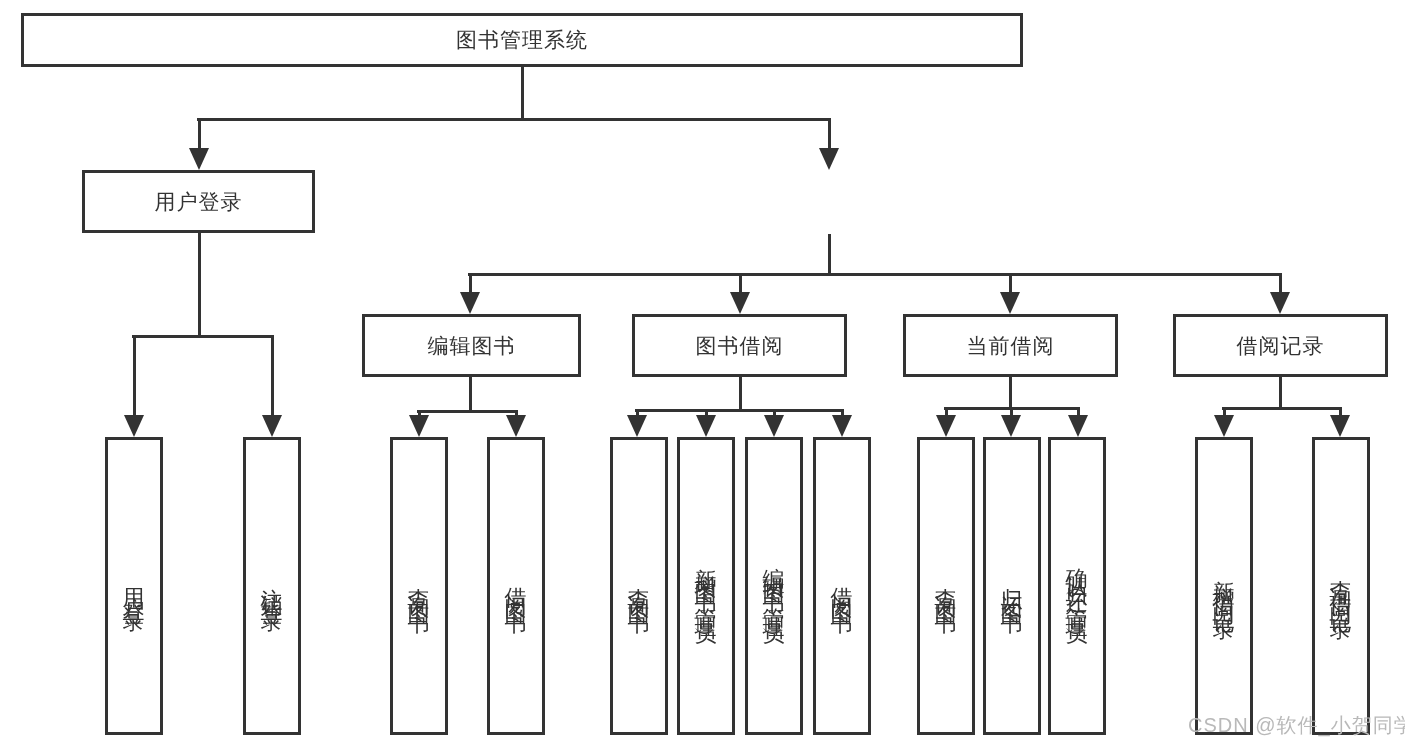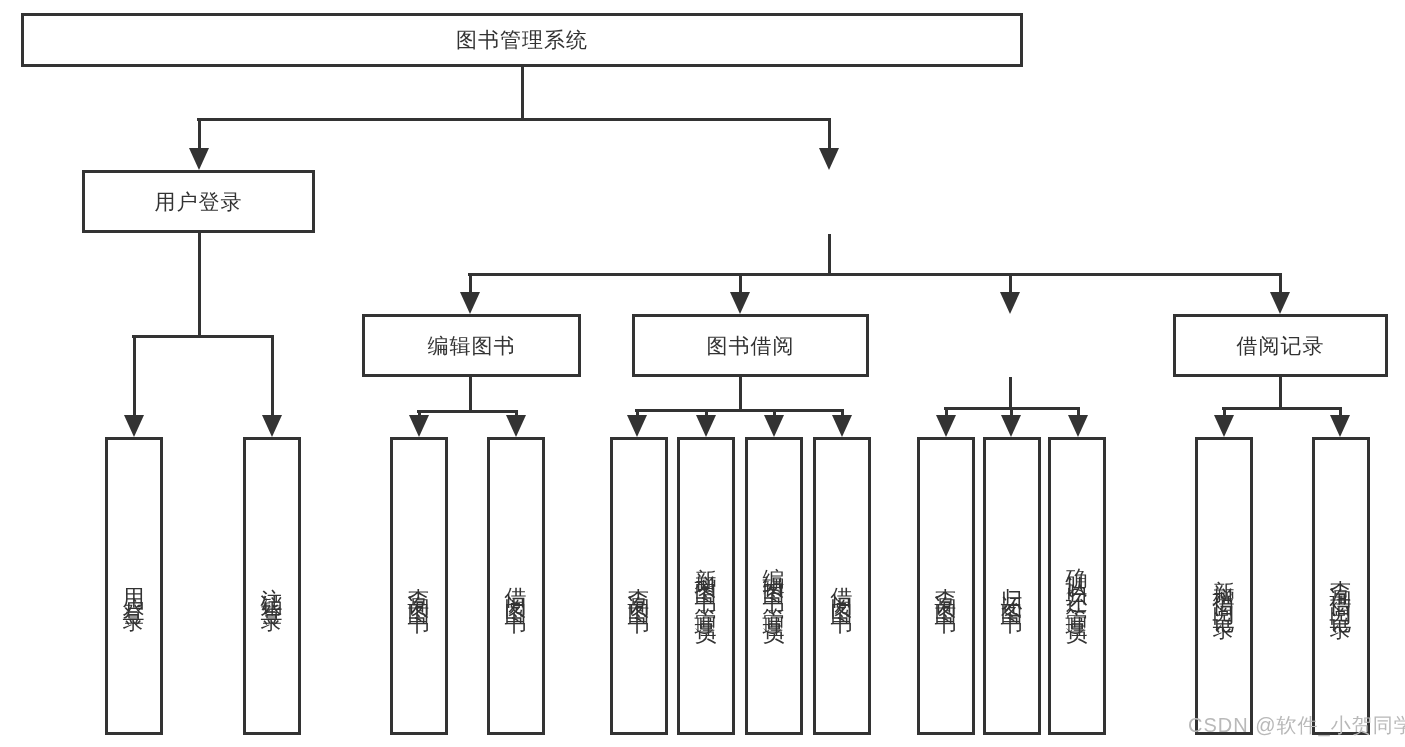--- a/index.html
+++ b/index.html
@@ -101,22 +101,25 @@
     <span>图书管理系统</span>
   </div>
 
   <div class="box" style="left:82px;top:170px;width:233px;height:63px">
     <span>用户登录</span>
   </div>
 
   <div class="box" style="left:362px;top:314px;width:219px;height:63px">
     <span>编辑图书</span>
   </div>
-  <div class="box" style="left:632px;top:314px;width:237px;height:63px">
+  <div class="box" style="left:632px;top:314px;width:215px;height:63px">
     <span>图书借阅</span>
+  </div>
+  <div class="box" style="left:903px;top:314px;width:215px;height:63px">
+    <span>当前借阅</span>
   </div>
   <div class="box" style="left:1173px;top:314px;width:215px;height:63px">
     <span>借阅记录</span>
   </div>
 
   <div class="box leaf" style="left:105px">
     <span class="vtext">用户登录</span>
   </div>
   <div class="box leaf" style="left:243px">
     <span class="vtext">注销登录</span>

